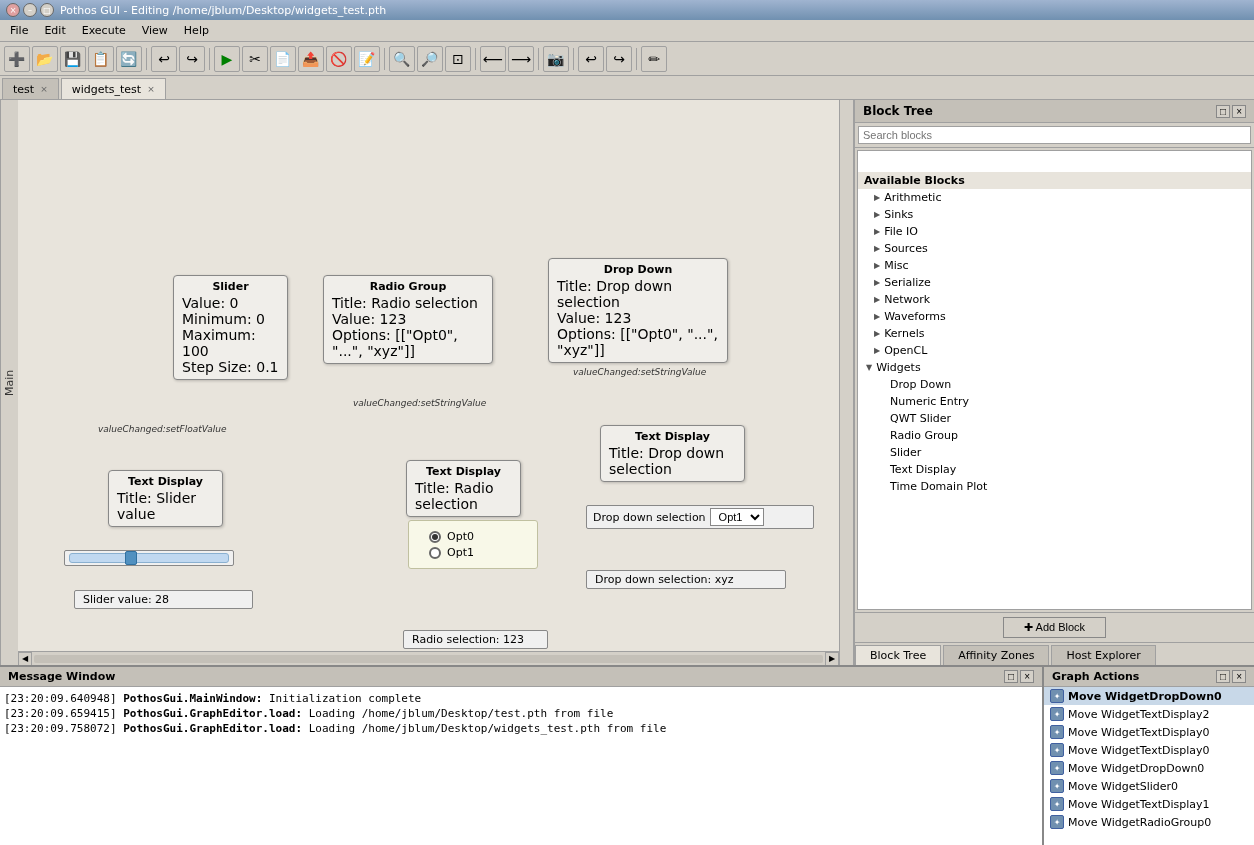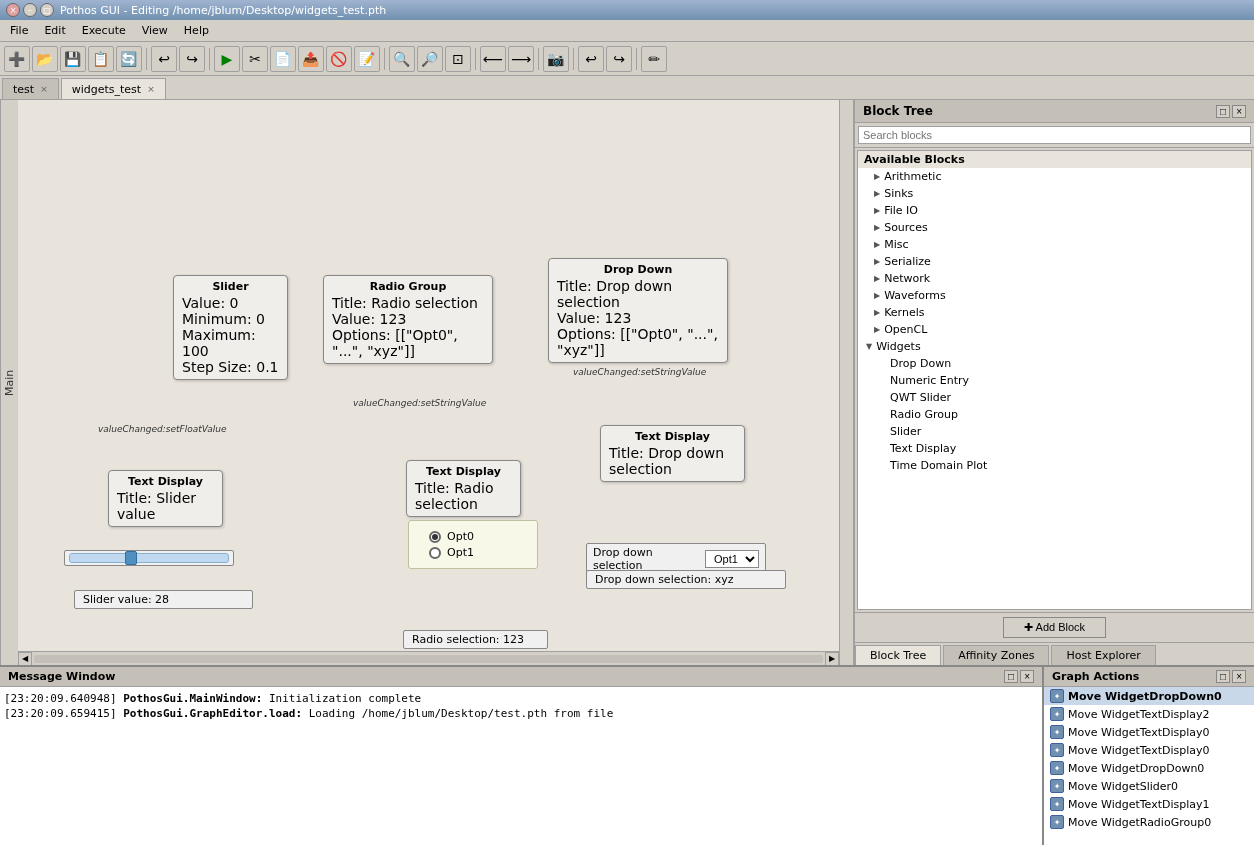--- a/index.html
+++ b/index.html
@@ -154,20 +154,21 @@
       overflow-y: auto;
       background: white;
       border: 1px solid #a0a0a0;
       margin: 2px;
     }
     .tree-section-label {
       font-weight: bold;
       padding: 2px 6px;
       background: #e8e4dc;
       font-size: 11px;
+      margin-top: 21px;
     }
     .tree-item {
       padding: 2px 8px 2px 16px;
       cursor: pointer;
       font-size: 11px;
       display: flex; align-items: center; gap: 4px;
     }
     .tree-item.expanded-parent { padding-left: 8px; }
     .tree-arrow { font-size: 8px; color: #555; }
     .tree-sub-item {
@@ -497,21 +498,21 @@
       <div class="radio-option">
         <div class="radio-circle"></div>
         <span>Opt1</span>
       </div>
     </div>
 
     <div class="text-output" style="left:385px; top:530px; width:145px;">
       <span>Radio selection: 123</span>
     </div>
 
-    <div class="dropdown-widget" style="left:568px; top:443px; width:180px;">
+    <div class="dropdown-widget" style="left:568px; top:405px; width:228px;">
       <span>Drop down selection</span>
       <select class="dd-select">
         <option>Opt1</option>
         <option>Opt0</option>
         <option>xyz</option>
       </select>
     </div>
 
     <div class="text-output" style="left:568px; top:470px; width:200px;">
       <span>Drop down selection: xyz</span>
@@ -617,20 +618,25 @@
       <div class="log-line">
         <span>[23:20:09.640948]</span>
         <span class="log-bold">PothosGui.MainWindow:</span>
         <span>Initialization complete</span>
       </div>
       <div class="log-line">
         <span>[23:20:09.659415]</span>
         <span class="log-bold">PothosGui.GraphEditor.load:</span>
         <span>Loading /home/jblum/Desktop/test.pth from file</span>
       </div>
+      <div class="log-line">
+        <span>[23:20:09.758072]</span>
+        <span class="log-bold">PothosGui.GraphEditor.load:</span>
+        <span>Loading /home/jblum/Desktop/widgets_test.pth from file</span>
+      </div>
     </div>
   </div>
 
   <div id="graph-actions">
     <div id="graph-actions-header">
       <span>Graph Actions</span>
       <div style="display:flex; gap:2px;">
         <button class="panel-btn">□</button>
         <button class="panel-btn">×</button>
       </div>

